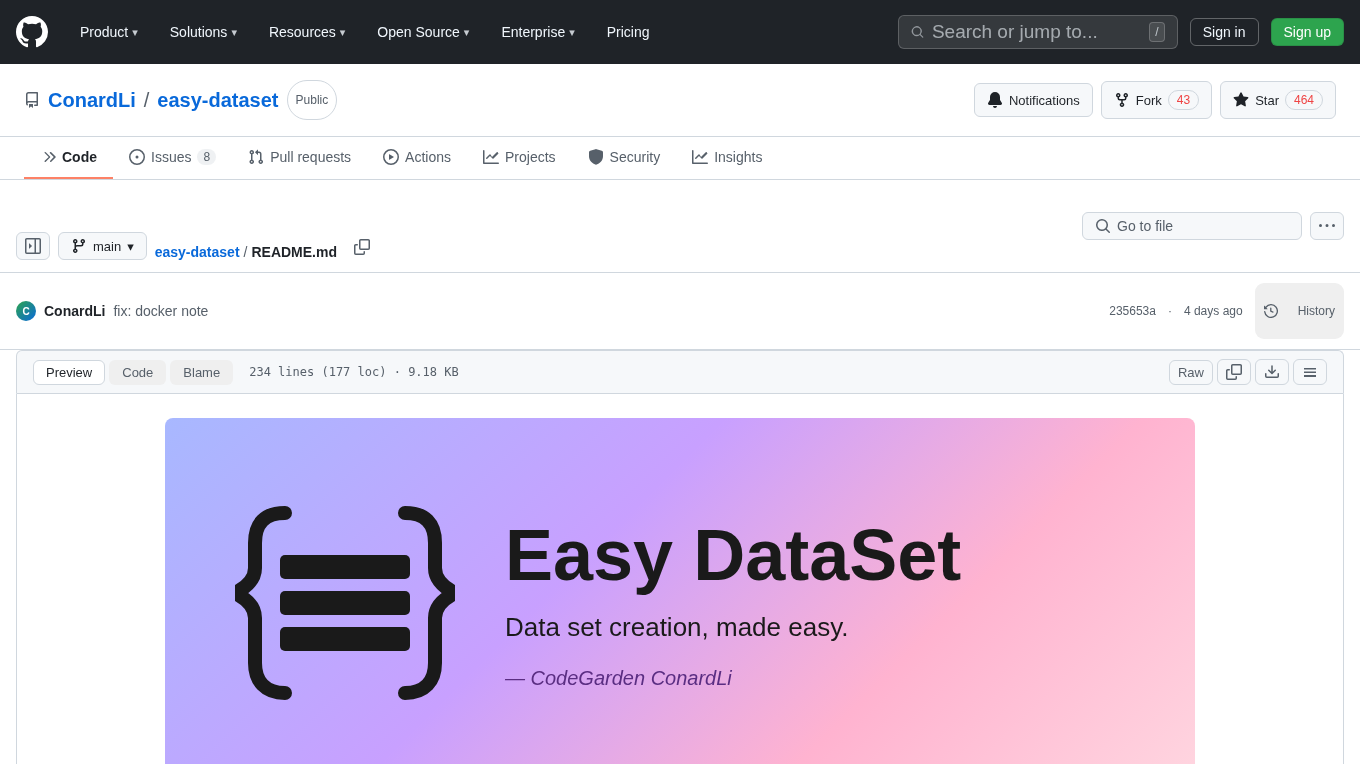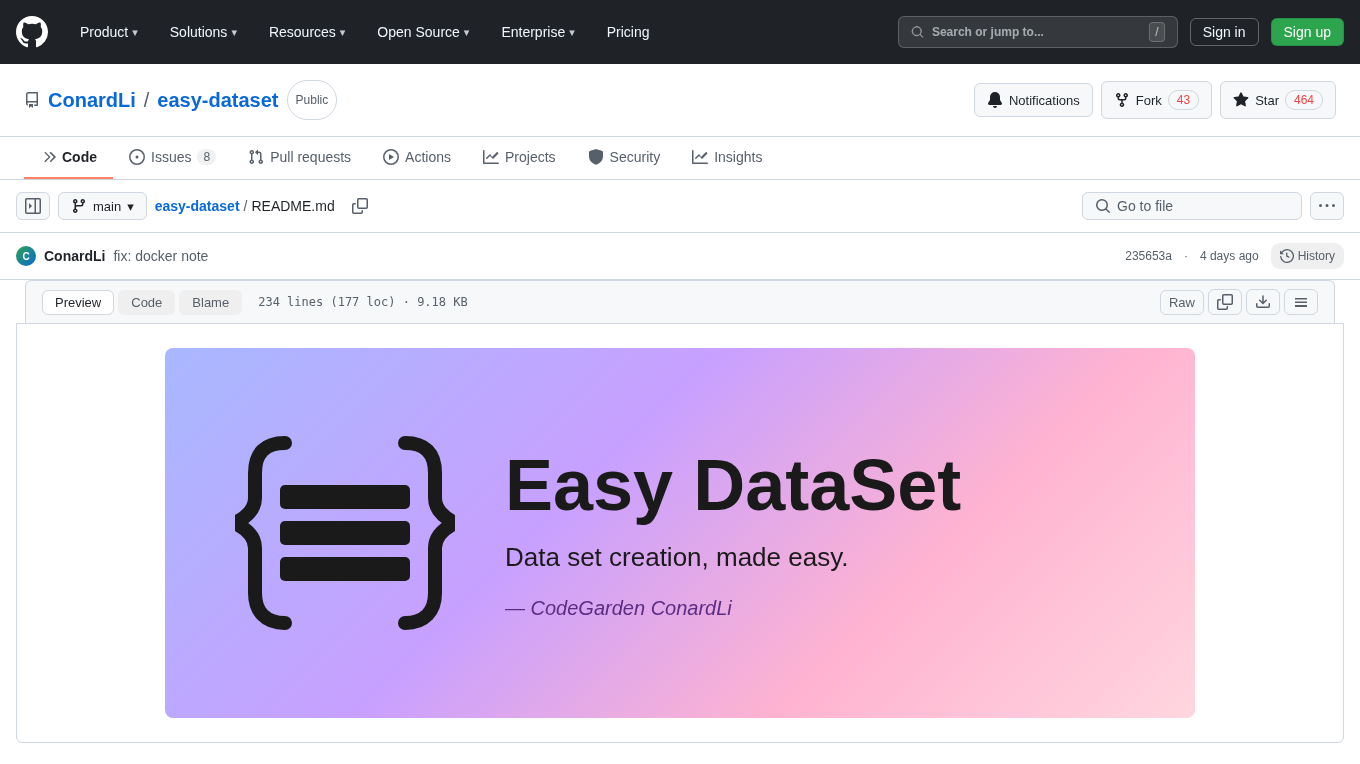--- a/index.html
+++ b/index.html
@@ -18,22 +18,22 @@
       white-space: nowrap;
     }
     .nav-chevron { font-size: 11px; opacity: 0.8; }
     .top-nav-right { margin-left: auto; display: flex; align-items: center; gap: 12px; }
     .search-box {
       display: flex; align-items: center; background: rgba(255,255,255,0.1);
       border: 1px solid rgba(255,255,255,0.2); border-radius: 6px;
       padding: 5px 12px; gap: 8px; width: 280px; cursor: text;
     }
     .search-box input {
-      background: transparent; border: none; color: #ef4444; font-size: 12px;
-      outline: none; width: 100%; font-weight: bold;
+      background: transparent; border: none; color: #ef4444; font-size: 19px;
+      outline: none; width: 100%;
     }
     .search-box input::placeholder { color: rgba(240,246,252,0.6); }
     .search-kbd {
       background: rgba(255,255,255,0.1); border: 1px solid rgba(255,255,255,0.2);
       border-radius: 4px; padding: 2px 5px; font-size: 12px; color: rgba(240,246,252,0.7);
     }
     .btn-signin {
       background: transparent; border: 1px solid rgba(255,255,255,0.3);
       color: #f0f6fc; padding: 5px 12px; border-radius: 6px; cursor: pointer; font-size: 14px;
     }
@@ -85,35 +85,35 @@
       background: rgba(175,184,193,0.2); border-radius: 20px;
       padding: 1px 6px; font-size: 12px; color: #57606a;
     }
     .tab-icon { display: flex; align-items: center; color: #57606a; }
 
     
     .file-toolbar {
       display: flex; align-items: center; justify-content: space-between;
       padding: 12px 16px; background: #fff;
     }
-    .file-toolbar-left { display: flex; align-items: center; gap: 8px; }
+    .file-toolbar-left { display: flex; align-items: flex-end; gap: 8px; margin-top: 40px; }
     .sidebar-toggle {
       display: flex; align-items: center; padding: 5px 8px;
       border: 1px solid #d0d7de; border-radius: 6px; background: #f6f8fa;
       cursor: pointer; color: #57606a;
     }
     .branch-btn {
       display: flex; align-items: center; gap: 6px; padding: 5px 12px;
       border: 1px solid #d0d7de; border-radius: 6px; background: #f6f8fa;
       cursor: pointer; font-size: 13px; color: #1f2328;
     }
     .breadcrumb { display: flex; align-items: center; gap: 4px; font-size: 14px; }
     .breadcrumb-link { color: #0969da; text-decoration: none; font-weight: 600; }
     .breadcrumb-sep { color: #57606a; }
-    .breadcrumb-current { color: #1f2328; font-weight: 400; }
+    .breadcrumb-current { color: #1f2328; font-weight: 700; }
     .copy-btn {
       display: flex; align-items: center; padding: 4px 8px;
       border: 1px solid transparent; border-radius: 6px; background: transparent;
       cursor: pointer; color: #57606a;
     }
     .goto-file {
       display: flex; align-items: center; gap: 6px; padding: 5px 12px;
       border: 1px solid #d0d7de; border-radius: 6px; background: #f6f8fa;
       cursor: pointer; font-size: 14px; color: #57606a; min-width: 220px;
     }
@@ -135,31 +135,31 @@
       background: linear-gradient(135deg, #2da44e, #0969da);
       display: flex; align-items: center; justify-content: center;
       color: white; font-size: 10px; font-weight: bold;
     }
     .commit-author { font-weight: 600; color: #1f2328; font-size: 14px; }
     .commit-message { color: #57606a; font-size: 14px; }
     .commit-right { display: flex; align-items: center; gap: 12px; color: #57606a; font-size: 12px; }
     .commit-hash { color: #57606a; }
     .commit-time { color: #57606a; }
     .history-btn {
-      display: flex; align-items: center; gap: 4px;
+      display: flex; align-items: center; gap: 20px;
       color: #57606a; cursor: pointer; font-size: 12px;
-      padding: 5px 8px; border: 1px solid transparent; border-radius: 9px;
+      padding: 20px 8px; border: 1px solid transparent; border-radius: 9px;
     }
 
     
     .file-view-header {
       display: flex; align-items: center; justify-content: space-between;
       padding: 8px 16px; background: #f6f8fa;
       border: 1px solid #d0d7de; border-bottom: none;
-      border-radius: 6px 6px 0 0; margin: 0 25px;
+      border-radius: 6px 6px 0 0; margin: 0 16px;
     }
     .file-tabs { display: flex; align-items: center; gap: 4px; }
     .file-tab {
       padding: 4px 12px; border-radius: 6px; cursor: pointer;
       font-size: 13px; color: #57606a; border: 1px solid transparent;
     }
     .file-tab.active {
       background: #fff; border-color: #d0d7de;
       color: #1f2328; font-weight: 500;
     }

